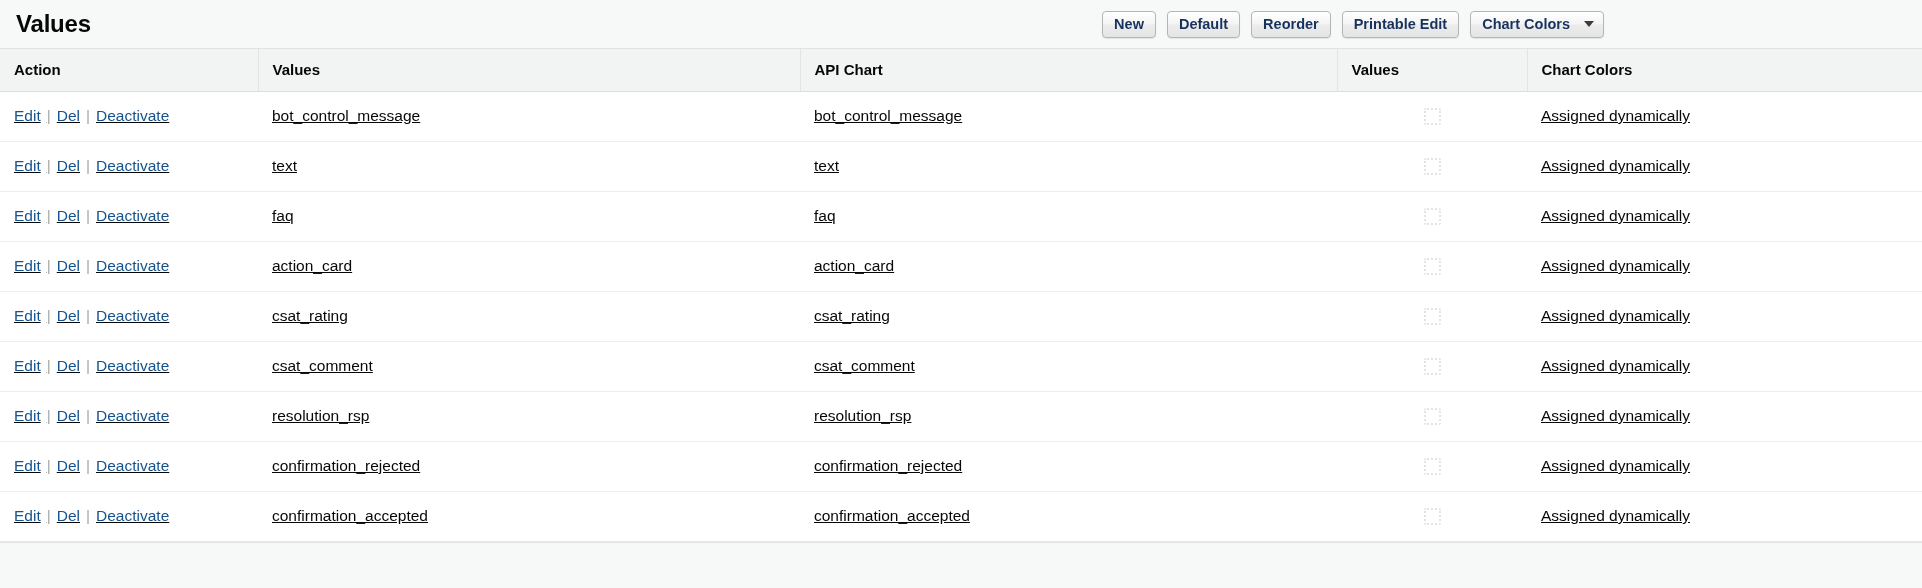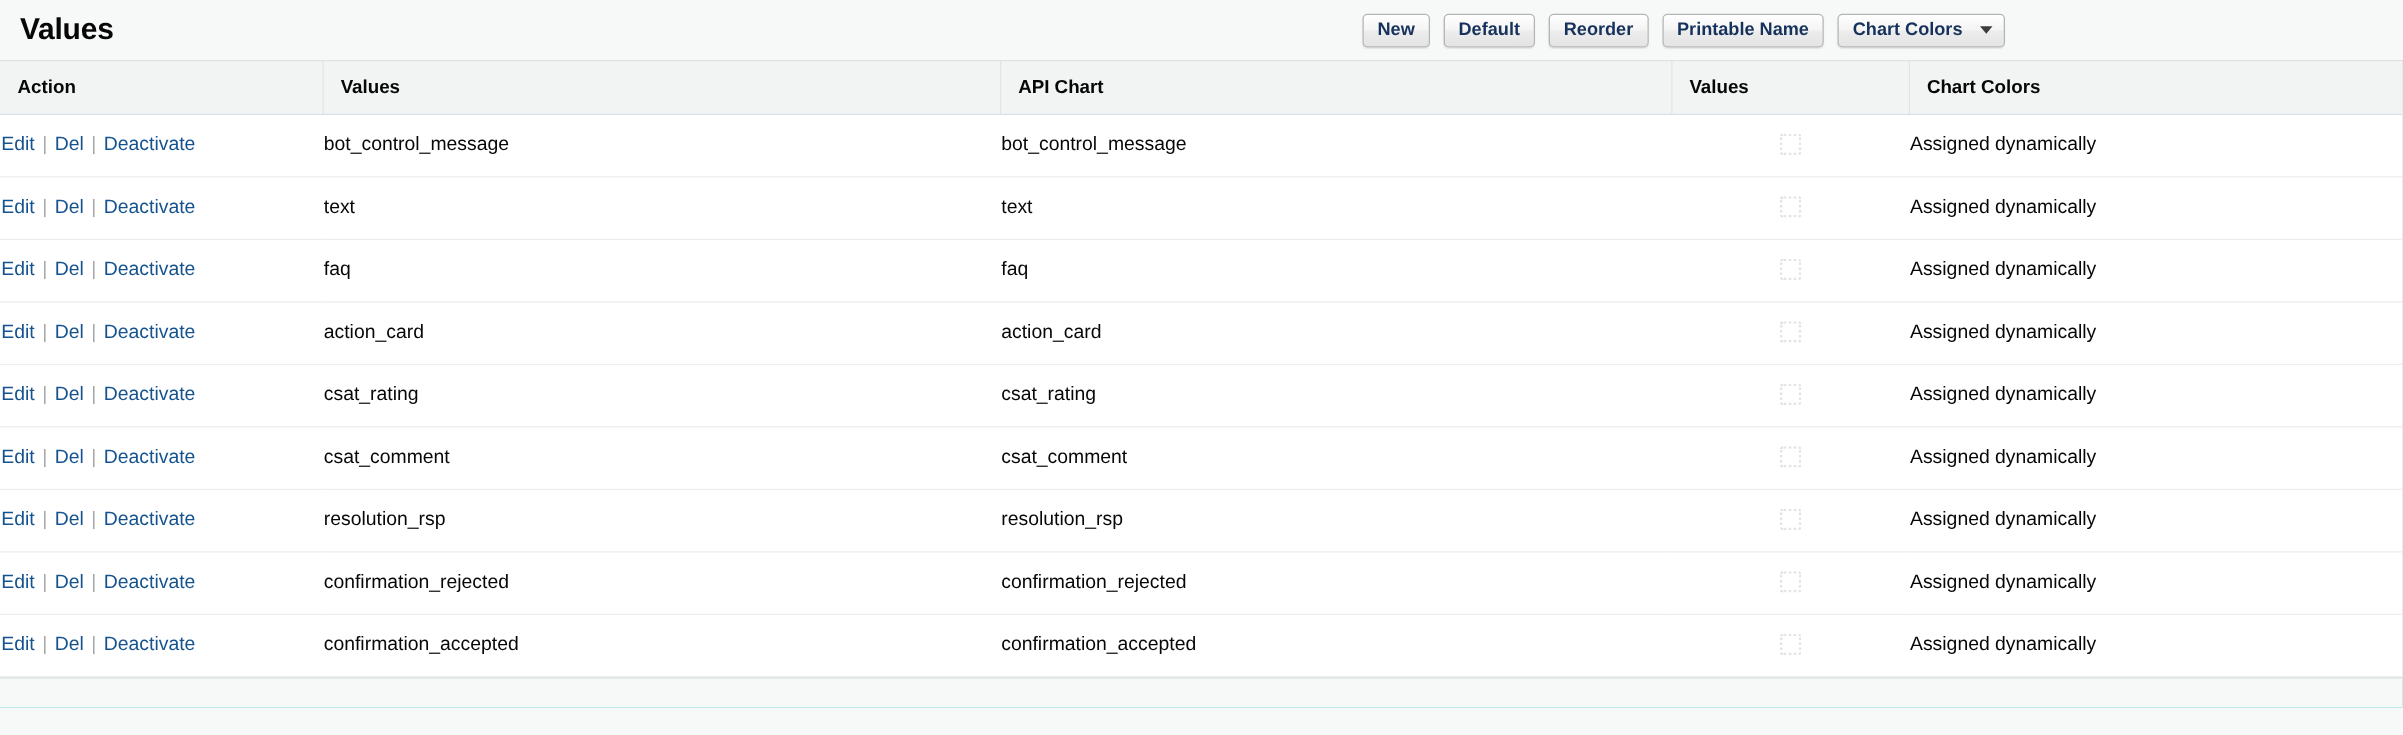--- a/index.html
+++ b/index.html
@@ -59,21 +59,21 @@
     width: 0; height: 0;
     border-left: 5px solid transparent;
     border-right: 5px solid transparent;
     border-top: 6px solid #3c3c3c;
     display: inline-block;
   }
 
   
   .table-wrap {
     border-top: 1px solid #e0e1e2;
-    background: #14b8a6;
+    background: #fef9c3;
   }
   table.values-table {
     width: 1922px;
     border-collapse: collapse;
     table-layout: fixed;
     background: #ffffff;
   }
   table.values-table thead th {
     background: #f2f3f3;
     border-bottom: 1px solid #d8dde6;
@@ -84,25 +84,26 @@
     font-size: 15px;
     font-weight: bold;
     color: #080707;
     vertical-align: middle;
   }
   table.values-table thead th:last-child { border-right: none; }
 
   table.values-table tbody td {
     height: 50px;
     border-bottom: 1px solid #ededed;
-    padding: 0 1px;
+    padding: 0 14px;
     font-size: 15.5px;
     color: #080707;
     vertical-align: middle;
     background: #ffffff;
+    text-decoration: underline;
   }
   table.values-table tbody tr:last-child td { border-bottom: 1px solid #e8e8e8; }
 
   .col-action    { width: 258px; }
   .col-values    { width: 542px; }
   .col-apiname   { width: 537px; }
   .col-default   { width: 190px; }
   .col-chartcol  { width: 395px; }
 
   td.cell-action { padding-left: 15px; }
@@ -142,21 +143,21 @@
 </head>
 <body>
 
 <div class="page-header">
   <h1 class="page-title">Values</h1>
 
   <div class="toolbar">
     <button class="btn">New</button>
     <button class="btn">Default</button>
     <button class="btn">Reorder</button>
-    <button class="btn">Printable Name</button>
+    <button class="btn">Printable Edit</button>
     <button class="btn btn-dropdown">
       <span>Chart Colors</span>
       <span class="caret"></span>
     </button>
   </div>
 </div>
 
 <div class="table-wrap">
   <table class="values-table">
     <colgroup>

